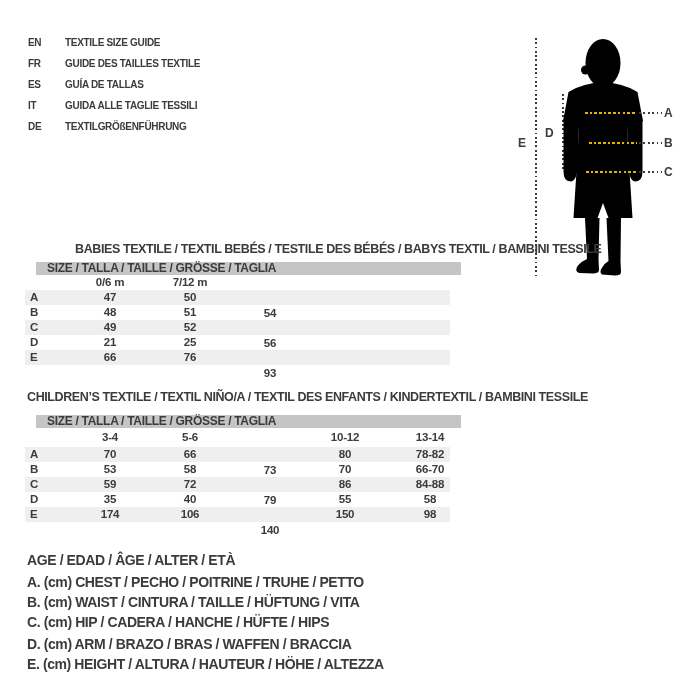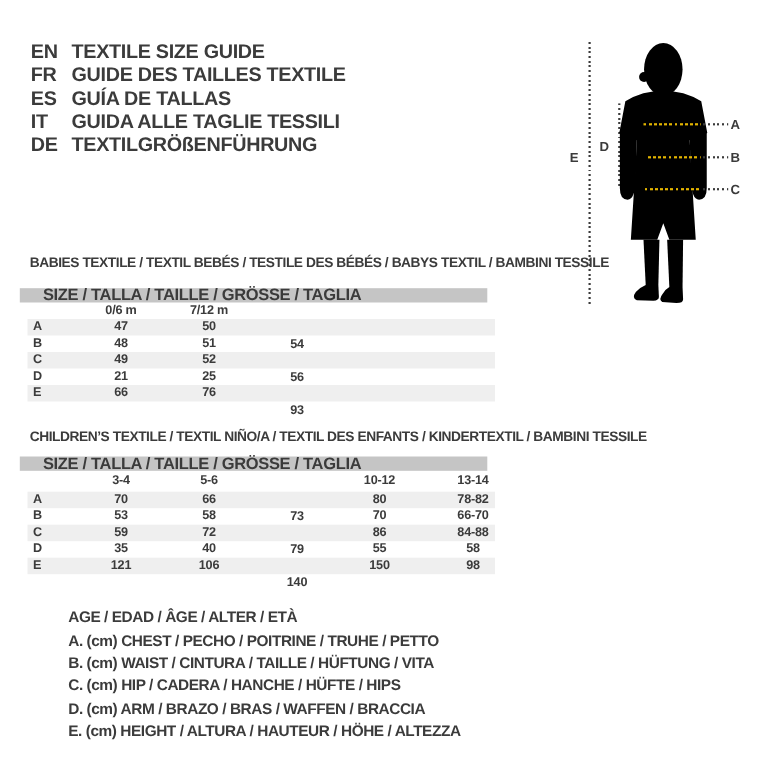--- a/index.html
+++ b/index.html
@@ -4,40 +4,40 @@
 <style>
   html,body{margin:0;padding:0;}
   body{
     width:700px;height:700px;position:relative;background:#ffffff;overflow:hidden;
     font-family:"Liberation Sans", sans-serif;color:#3b3b3b;
   }
   .abs{position:absolute;}
 
   
   .lang-list{left:28px;top:37px;}
-  .lang-row{height:21px;display:flex;font-size:18px;font-weight:700;letter-spacing:-0.3px;}
+  .lang-row{height:21px;display:flex;font-size:10px;font-weight:700;letter-spacing:-0.3px;}
   .lang-code{width:37px;}
 
   
   .section-title{left:27px;font-size:12.5px;font-weight:700;letter-spacing:-0.4px;white-space:nowrap;}
 
   
-  .size-bar{left:18px;width:425px;height:13px;background:#c5c5c5;
-    font-size:15px;font-weight:700;line-height:13px;padding-left:21px;box-sizing:border-box;
+  .size-bar{left:36px;width:425px;height:13px;background:#c5c5c5;
+    font-size:12px;font-weight:700;line-height:13px;padding-left:11px;box-sizing:border-box;
     letter-spacing:-0.3px;}
 
   
   .tbl-row{left:25px;width:425px;height:15px;}
   .tbl-row.stripe{background:#efefef;}
   .cell-label{position:absolute;left:5px;width:22px;font-size:11.5px;font-weight:700;line-height:15px;}
   .cell{position:absolute;width:80px;text-align:center;font-size:11.5px;font-weight:700;line-height:15px;letter-spacing:-0.2px;}
   .c0{left:45px;} .c1{left:125px;} .c2{left:205px;margin-top:16px;} .c3{left:280px;} .c4{left:365px;}
 
   
-  .legend-line{left:27px;height:18px;font-size:14px;font-weight:700;line-height:18px;letter-spacing:-0.4px;white-space:nowrap;margin-left:35px;}
+  .legend-line{left:27px;height:18px;font-size:14px;font-weight:700;line-height:18px;letter-spacing:-0.4px;white-space:nowrap;}
 
   
   .figure{left:510px;top:30px;width:190px;height:260px;}
   .vdots{width:2px;background-image:repeating-linear-gradient(to bottom,#3b3b3b 0 1.8px,transparent 1.8px 4.3px);}
   .hdots-y{height:2px;background-image:repeating-linear-gradient(to right,#e2b400 0 2.6px,transparent 2.6px 4.7px);}
   .hdots-k{height:2px;background-image:repeating-linear-gradient(to right,#3b3b3b 0 1.8px,transparent 1.8px 4.4px);}
   .marker{font-size:12px;font-weight:700;line-height:14px;}
 </style>
 </head>
 <body>
@@ -95,21 +95,21 @@
 
   <div class="abs hdots-y" style="left:79px;top:112px;width:48px;"></div>
   <div class="abs hdots-k" style="left:129px;top:112px;width:23px;"></div>
   <div class="abs marker" style="left:154px;top:106px;">B</div>
 
   <div class="abs hdots-y" style="left:76px;top:141px;width:51px;"></div>
   <div class="abs hdots-k" style="left:129px;top:141px;width:23px;"></div>
   <div class="abs marker" style="left:154px;top:135px;">C</div>
 </div>
 
-<div class="abs section-title" style="top:232px;">BABIES TEXTILE / TEXTIL BEBÉS / TESTILE DES BÉBÉS / BABYS TEXTIL / BAMBINI TESSILE</div>
+<div class="abs section-title" style="top:242px;margin-left:48px;">BABIES TEXTILE / TEXTIL BEBÉS / TESTILE DES BÉBÉS / BABYS TEXTIL / BAMBINI TESSILE</div>
 <div class="abs size-bar" style="top:262px;">SIZE / TALLA / TAILLE / GRÖSSE / TAGLIA</div>
 
 <div class="abs tbl-row" style="top:275px;">
   <span class="cell c0">0/6 m</span>
   <span class="cell c1">7/12 m</span>
   <span class="cell c2">12/24 m</span>
 </div>
 <div class="abs tbl-row stripe" style="top:290px;">
   <span class="cell-label">A</span>
   <span class="cell c0">47</span>
@@ -178,21 +178,21 @@
 <div class="abs tbl-row" style="top:492px;">
   <span class="cell-label">D</span>
   <span class="cell c0">35</span>
   <span class="cell c1">40</span>
   <span class="cell c2">47</span>
   <span class="cell c3">55</span>
   <span class="cell c4">58</span>
 </div>
 <div class="abs tbl-row stripe" style="top:507px;">
   <span class="cell-label">E</span>
-  <span class="cell c0">121</span>
+  <span class="cell c0">174</span>
   <span class="cell c1">106</span>
   <span class="cell c2">140</span>
   <span class="cell c3">150</span>
   <span class="cell c4">98</span>
 </div>
 
 <div class="abs legend-line" style="top:551px;">AGE / EDAD / ÂGE / ALTER / ETÀ</div>
 <div class="abs legend-line" style="top:573px;">A. (cm) CHEST / PECHO / POITRINE / TRUHE / PETTO</div>
 <div class="abs legend-line" style="top:593px;">B. (cm) WAIST / CINTURA / TAILLE / HÜFTUNG / VITA</div>
 <div class="abs legend-line" style="top:613px;">C. (cm) HIP / CADERA / HANCHE / HÜFTE / HIPS</div>

